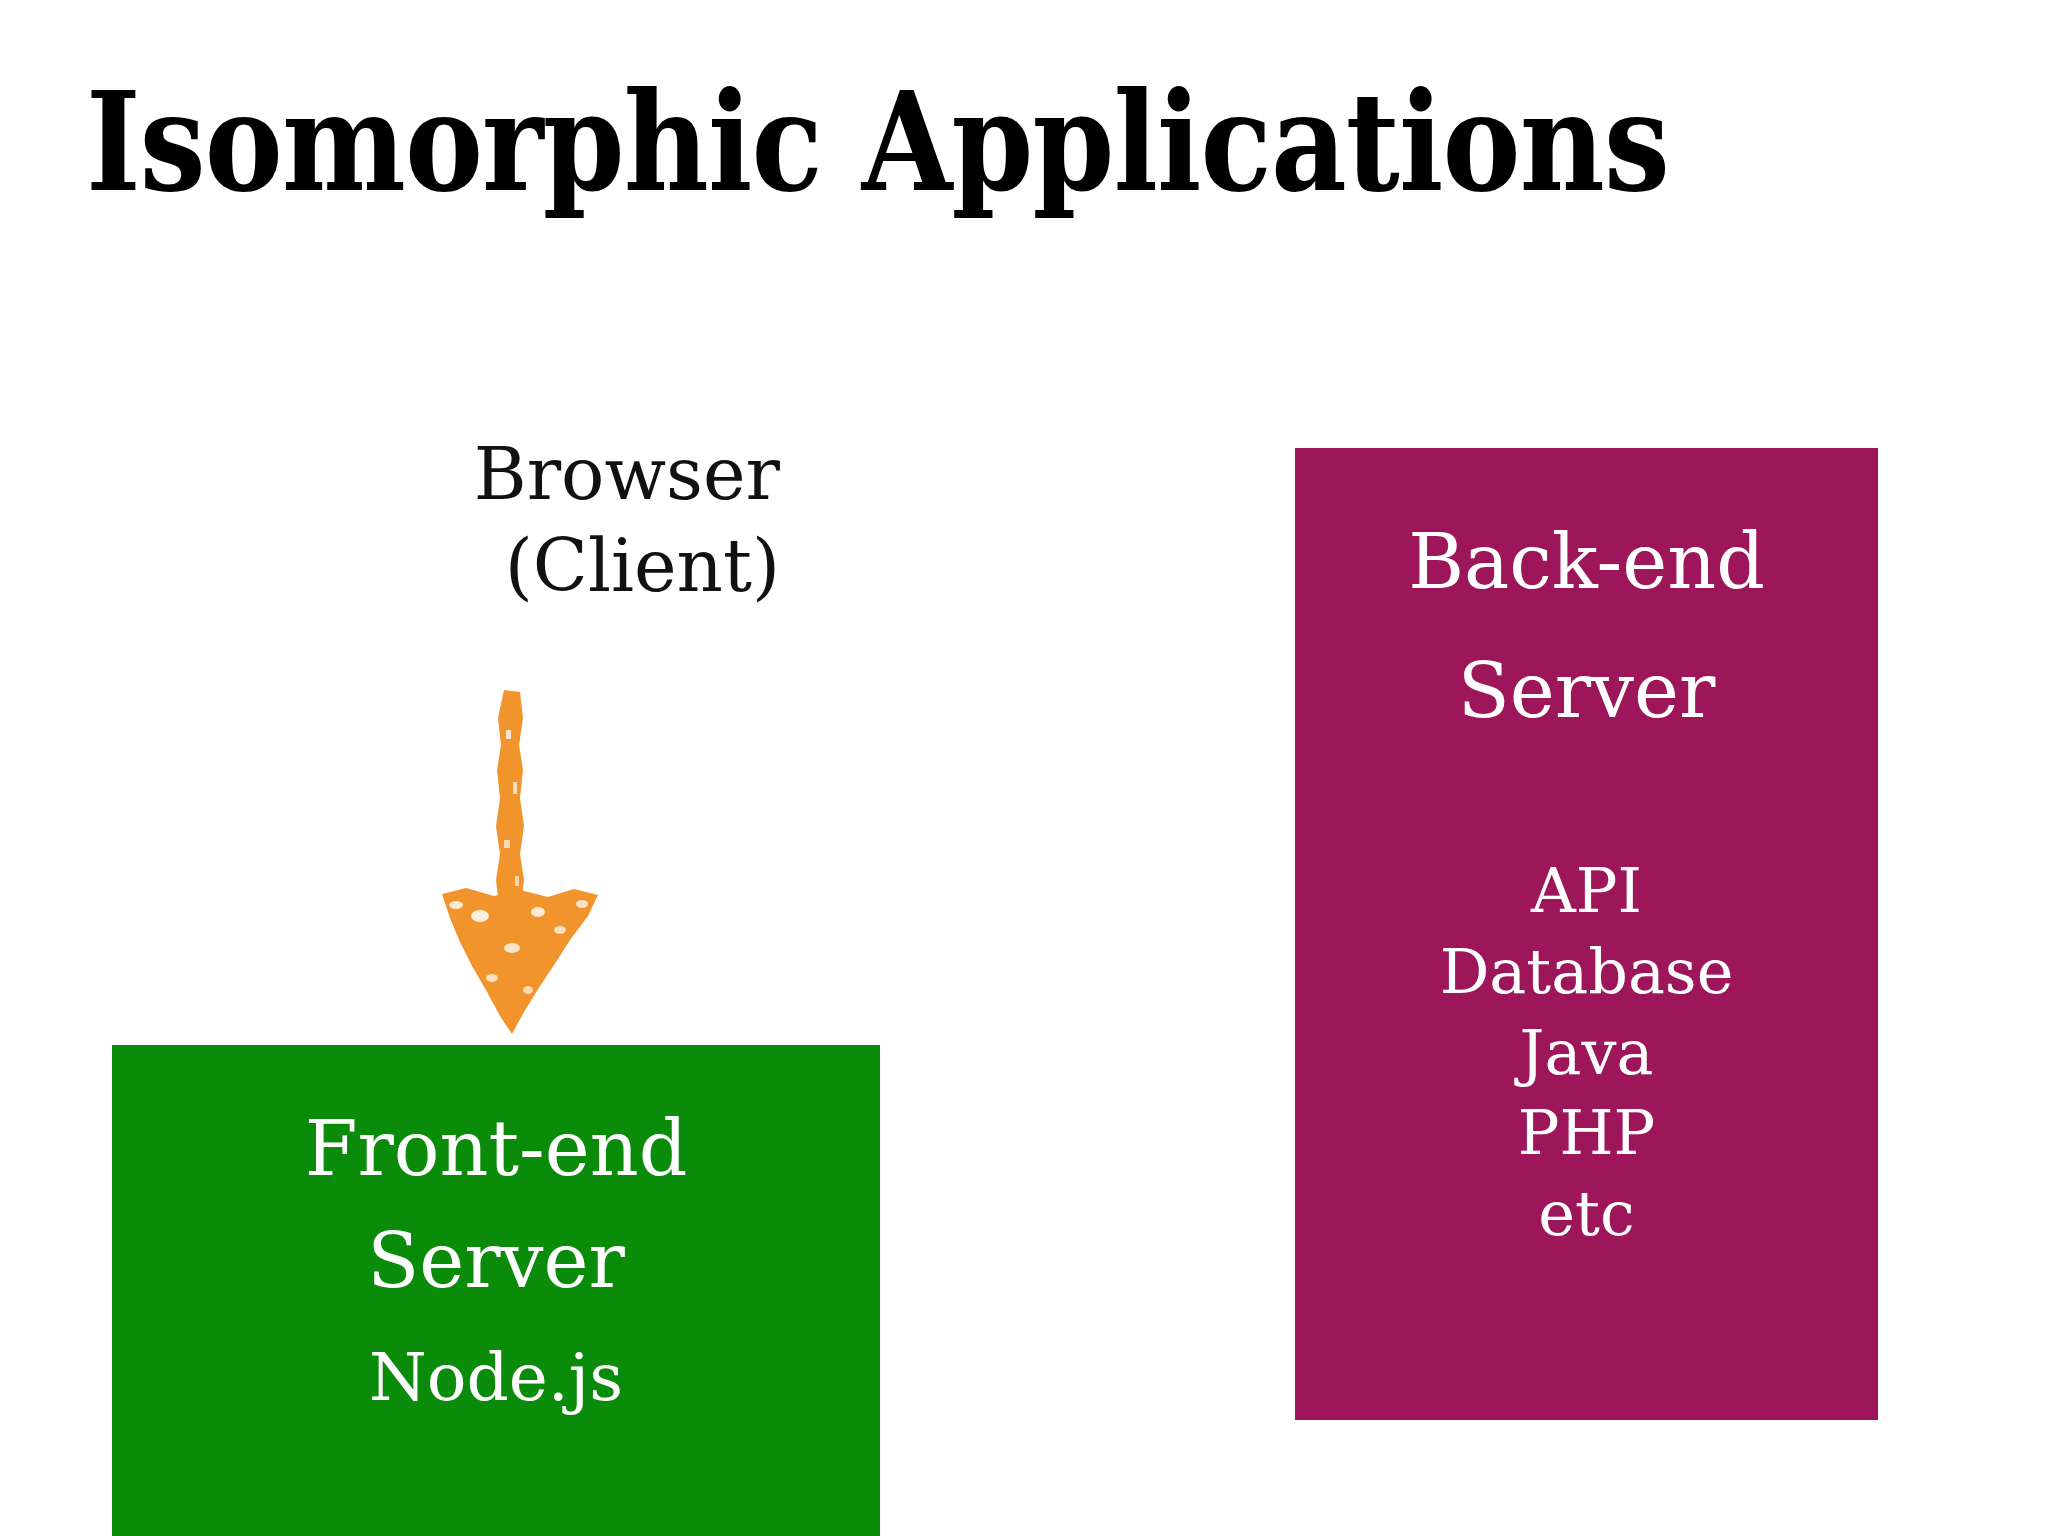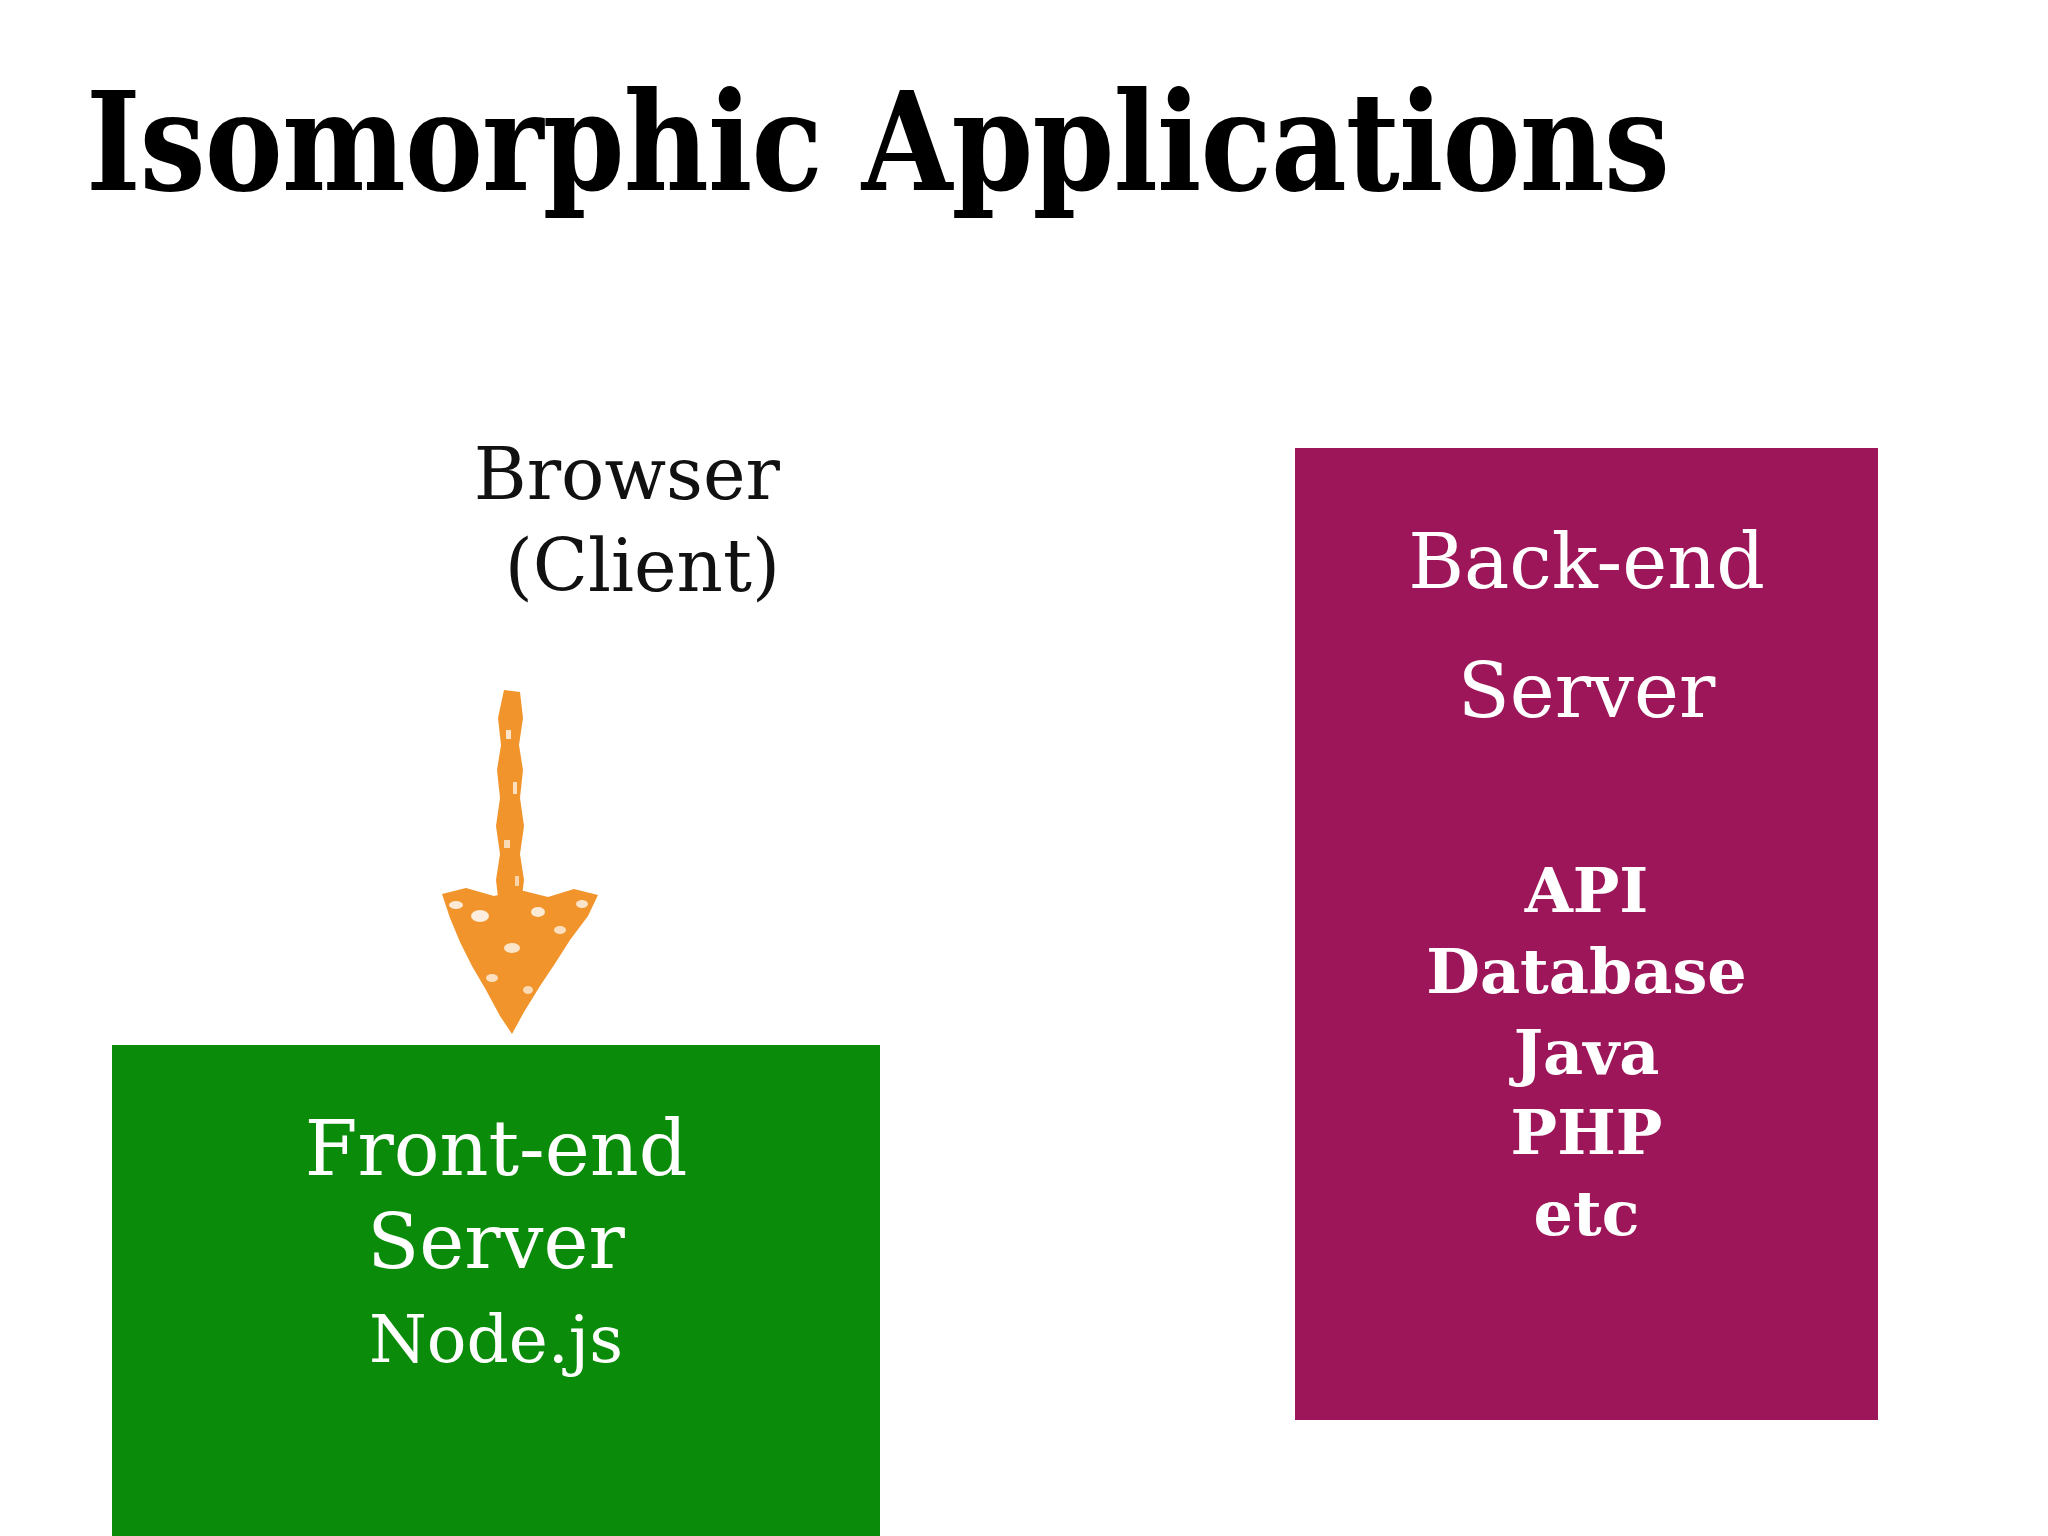--- a/index.html
+++ b/index.html
@@ -64,20 +64,21 @@
     top: 1045px;
     width: 768px;
     height: 491px;
     background: #0A8B0A;
     box-sizing: border-box;
     display: flex;
     flex-direction: column;
     align-items: center;
     justify-content: flex-start;
     padding-top: 58px;
+    gap: 19px;
   }
   #frontend-box .big {
     display: block;
     font-family: "DejaVu Serif", serif;
     font-size: 76px;
     line-height: 1.22;
     color: #ffffff;
     text-align: center;
     font-weight: 400;
   }
@@ -120,21 +121,21 @@
     margin-top: 78px;
     width: 100%;
   }
   #backend-box .list .item {
     display: block;
     font-family: "DejaVu Serif", serif;
     font-size: 62px;
     line-height: 1.30;
     color: #ffffff;
     text-align: center;
-    font-weight: 700;
+    font-weight: 400;
   }
 </style>
 </head>
 <body>
 
 <div id="slide">
 
   <div id="title">Isomorphic Applications</div>
 
   <div id="browser-label">

